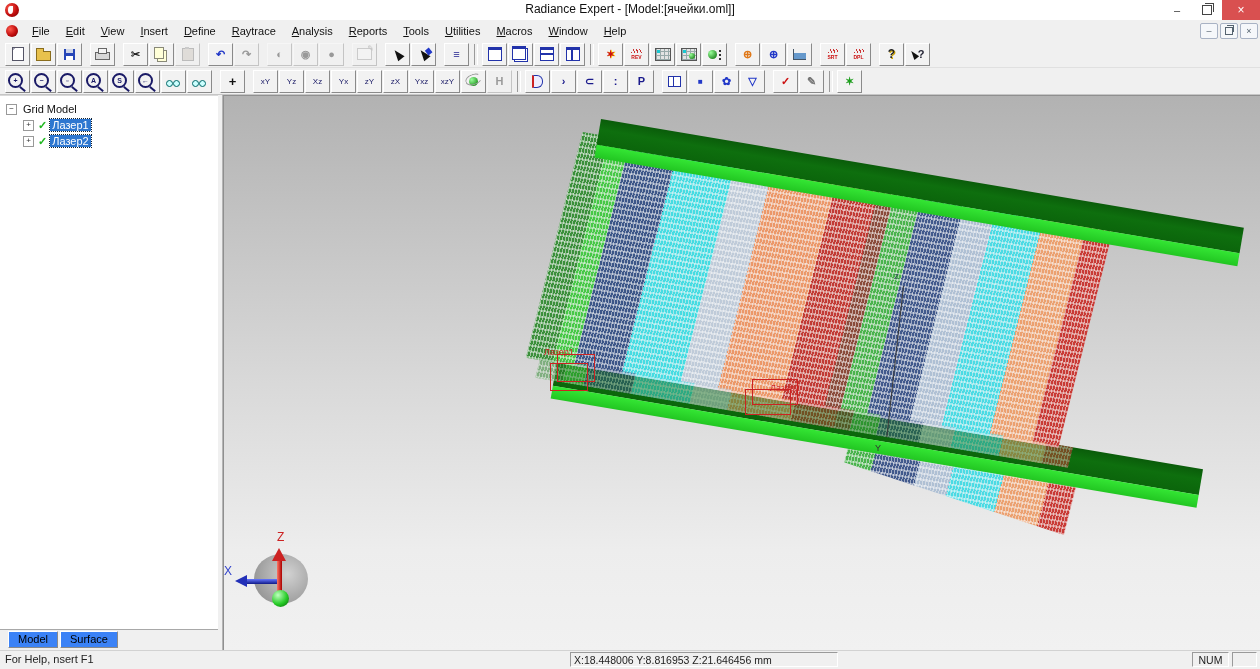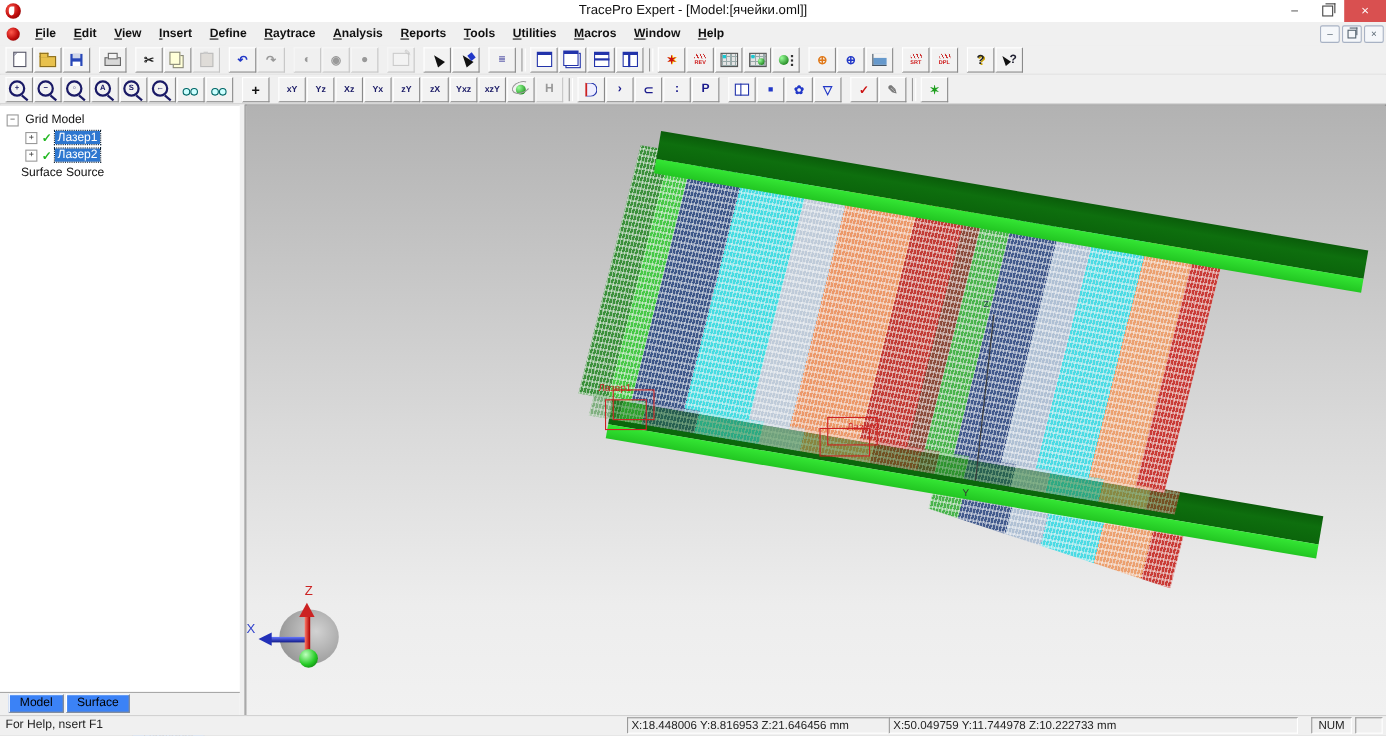--- a/index.html
+++ b/index.html
@@ -18,21 +18,21 @@
         font-size:11px;color:#333;}
   .wbtn.close{width:38px;background:#d95050;color:#fff;font-size:12px;}
   .restore-glyph{width:8px;height:8px;border:1px solid #444;position:relative;background:#fff;}
   .restore-glyph::before{content:"";position:absolute;left:2px;top:-3px;width:8px;height:8px;
         border:1px solid #444;border-left:none;border-bottom:none;}
   
   #menubar{position:absolute;left:0;top:20px;width:1260px;height:21px;background:#f0f0f0;
            display:flex;align-items:center;font-size:11px;color:#111;border-bottom:1px solid #e6e6e6;}
   #mdi-logo{width:12px;height:12px;border-radius:50%;margin:0 6px 0 6px;
     background:radial-gradient(circle at 35% 35%, #ff5a4d, #c00d0d 55%, #6d0000);}
-  .menu-item{padding:2px 8px;font-weight:bold;}
+  .menu-item{padding:2px 8px;}
   .menu-item u{text-decoration:underline;}
   .mdi-btns{position:absolute;right:2px;top:3px;display:flex;gap:2px;}
   .mdi-btn{width:16px;height:14px;background:#f5f7fa;border:1px solid #a8b2c4;border-radius:2px;
            display:flex;align-items:center;justify-content:center;font-size:9px;color:#55636f;}
   .mdi-restore{width:6px;height:6px;border:1px solid #55636f;position:relative;background:#f5f7fa;}
   .mdi-restore::before{content:"";position:absolute;left:1px;top:-3px;width:6px;height:6px;
            border:1px solid #55636f;border-left:none;border-bottom:none;}
   
   .toolbar{position:absolute;left:0;width:1260px;height:27px;background:#f0f0f0;
            display:flex;align-items:center;padding-left:5px;box-sizing:border-box;}
@@ -97,21 +97,21 @@
       display:inline-flex;align-items:center;justify-content:center;
       font-size:7px;font-weight:bold;color:#1a1a66;margin:-2px 3px 0 -1px;}
   .ic-mag::after{content:"";position:absolute;right:-5px;bottom:-4px;width:7px;height:2px;
       background:#1a1a66;transform:rotate(40deg);}
   .ic-glasses{position:relative;width:15px;height:9px;margin-top:3px;}
   .ic-glasses::before,.ic-glasses::after{content:"";position:absolute;bottom:0;width:5px;height:5px;
       border:1px solid #066;border-radius:50%;background:#cff;}
   .ic-glasses::before{left:0;}
   .ic-glasses::after{right:1px;}
   .ic-pan{font-size:13px;font-weight:bold;color:#111;}
-  .ic-view{font-size:8px;font-weight:bold;color:#1a1a66;letter-spacing:0;}
+  .ic-view{font-size:8px;font-weight:normal;color:#1a1a66;letter-spacing:0;}
   .ic-orbit{width:9px;height:9px;border-radius:50%;position:relative;
       background:radial-gradient(circle at 30% 30%,#9f9,#070);}
   .ic-orbit::before{content:"";position:absolute;left:-4px;top:-3px;width:15px;height:9px;
       border:1px solid #999;border-radius:50%;border-right-color:transparent;transform:rotate(-20deg);}
   .ic-dcyl{width:8px;height:11px;border:1px solid #2233aa;border-left:2px solid #cc2222;
       border-radius:0 6px 6px 0;background:#eef;}
   .ic-cube{width:11px;height:9px;border:1px solid #2233aa;position:relative;background:#fff;}
   .ic-cube::before{content:"";position:absolute;top:-1px;bottom:-1px;left:4px;width:1px;background:#2233aa;}
   .ic-navy{color:#1a1a8c;}
   .ic-blue{color:#2238c8;}
@@ -197,21 +197,21 @@
   #status-coord1{left:570px;width:268px;}
   #status-coord2{left:808px;width:372px;}
   #status-num{left:1192px;width:37px;text-align:center;}
   #status-extra{left:1232px;width:25px;}
 </style>
 </head>
 <body>
 
 <div id="titlebar">
   <div id="app-logo"></div>
-  <div id="title-text">TracePro Expert - [Model:[ячейки.oml]]</div>
+  <div id="title-text">Radiance Expert - [Model:[ячейки.oml]]</div>
   <div class="wbtns">
     <div class="wbtn">–</div>
     <div class="wbtn">
         <span class="restore-glyph"></span>
       </div>
     <div class="wbtn close">×</div>
   </div>
 </div>
 
 <div id="menubar">
@@ -447,24 +447,20 @@
       <div class="tree-row" style="padding-left: 23px;">
         <span class="tree-exp">+</span>
         <span class="tree-check">✓</span>
         <span class="tree-label sel">Лазер1</span>
       </div>
       <div class="tree-row" style="padding-left: 23px;">
         <span class="tree-exp">+</span>
         <span class="tree-check">✓</span>
         <span class="tree-label sel">Лазер2</span>
       </div>
-      <div class="tree-row" style="padding-left: 6px;">
-        <span style="width: 11px; display: inline-block;"></span>
-        <span class="tree-label">Surface Source</span>
-      </div>
     </div>
 </div>
 <div id="splitter"></div>
 <div id="tabstrip">
     <span class="tab">Model</span>
     <span class="tab">Surface</span>
     <span class="tab outlined">Radiance</span>
   </div>
 
 <div id="viewport">
@@ -498,16 +494,15 @@
     <div id="triad-z-head"></div>
     <div id="triad-origin"></div>
     <div id="triad-z-label">Z</div>
     <div id="triad-x-label">X</div>
   </div>
 </div>
 
 <div id="statusbar">
   <span id="status-help">For Help, nsert F1</span>
   <span id="status-coord1" class="status-panel">X:18.448006 Y:8.816953 Z:21.646456 mm</span>
-  <span id="status-coord2" class="status-panel">X:50.049759 Y:11.744978 Z:10.222733 mm</span>
   <span id="status-num" class="status-panel">NUM</span>
   <span id="status-extra" class="status-panel"></span>
 </div>
 
 </body></html>

